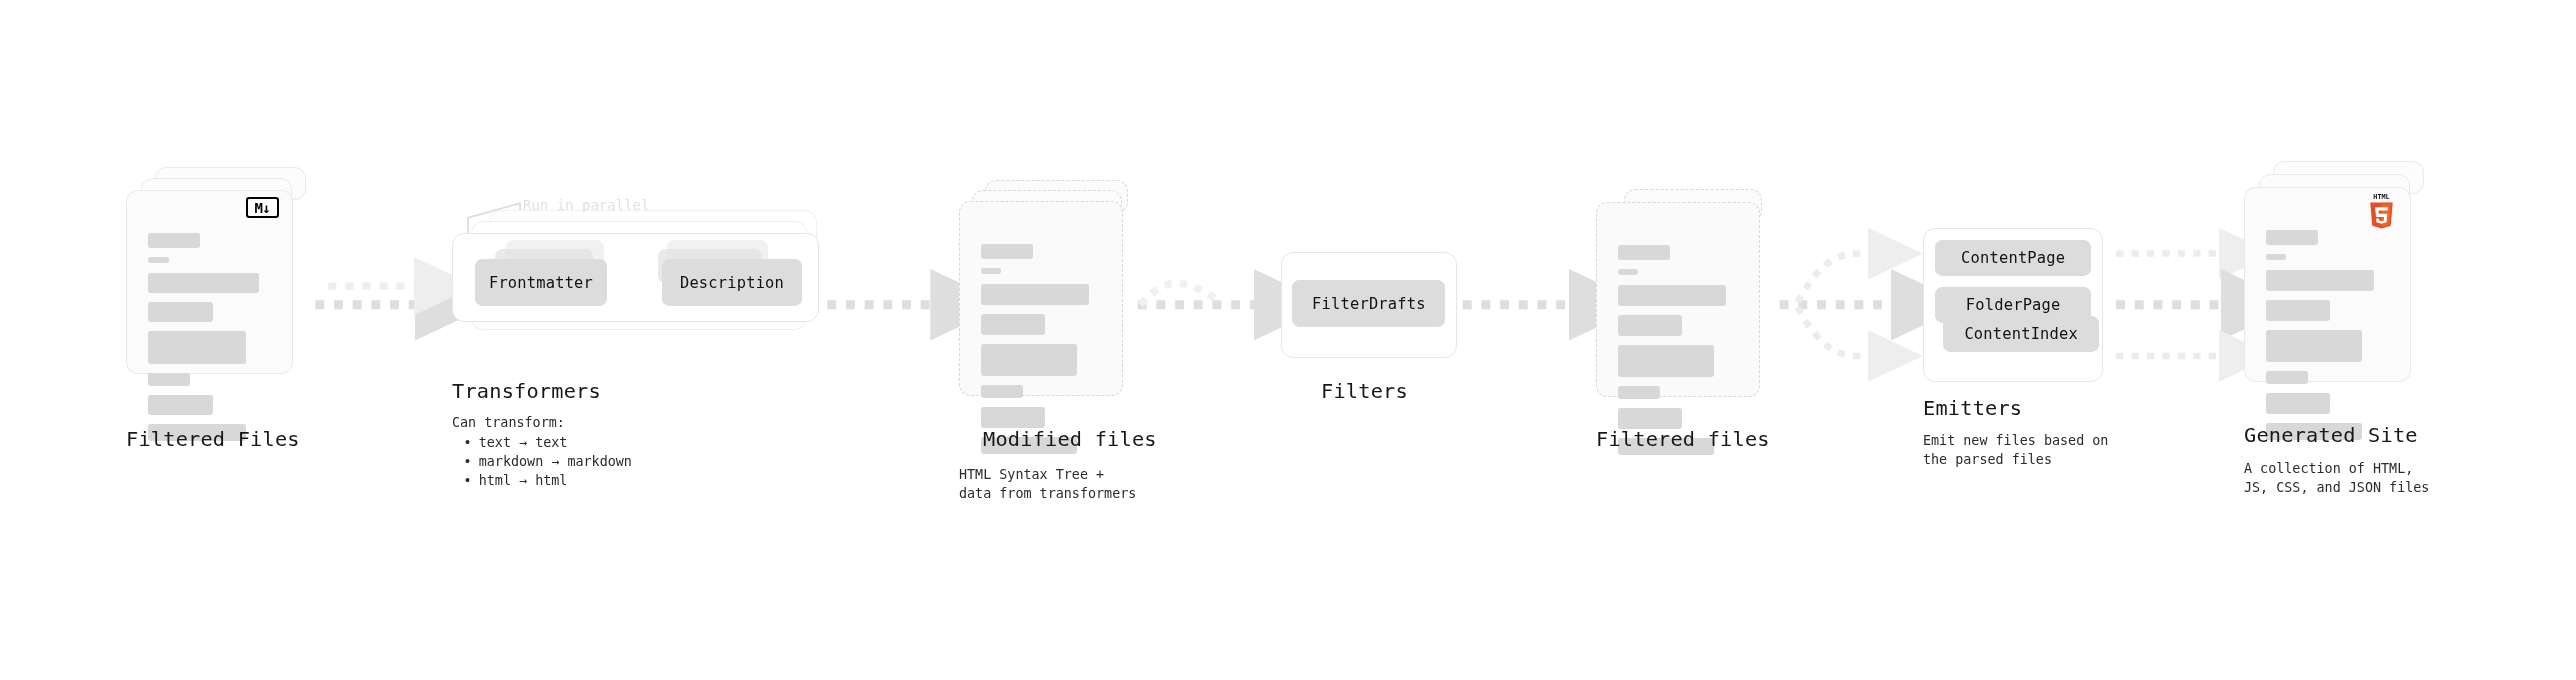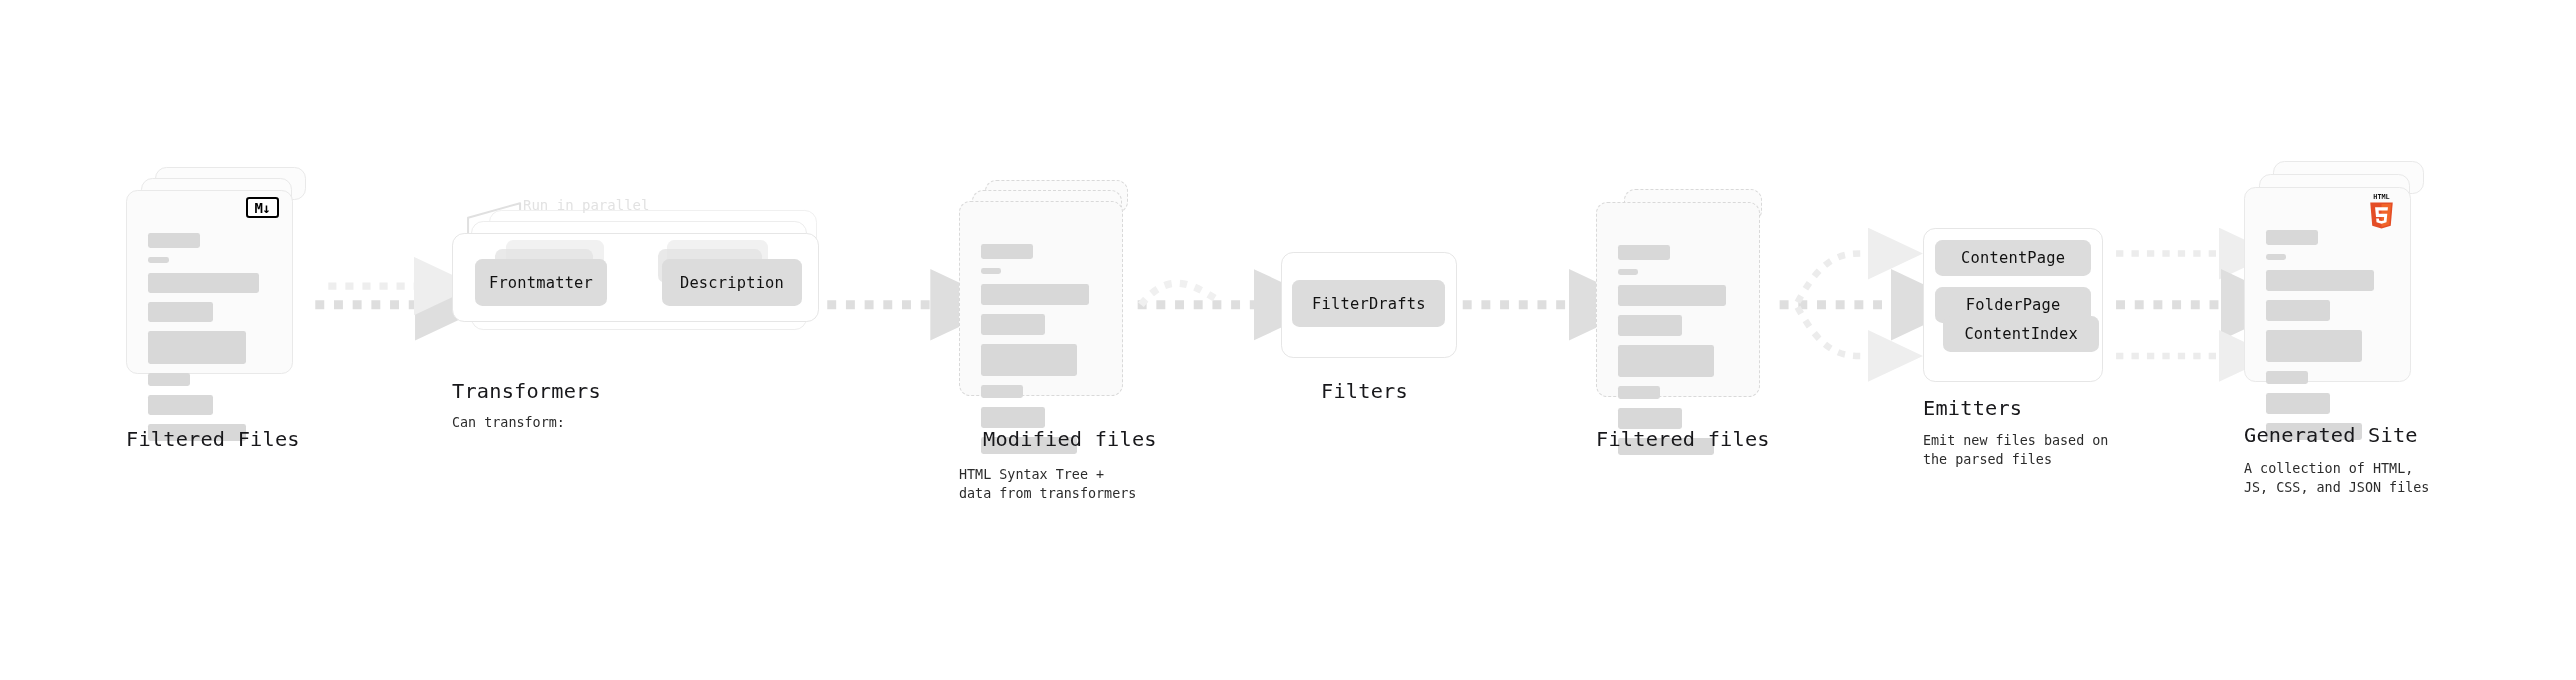--- a/index.html
+++ b/index.html
@@ -179,20 +179,25 @@
 
     <div class="pill ghost2" style="left:215px; top:30px; width:101px; height:32.5px;"></div>
     <div class="pill ghost1" style="left:206px; top:39px; width:104px; height:34px;"></div>
     <div class="pill" style="left:210px; top:49px; width:140px; height:47px;">Description</div>
   </div>
   <div class="run-label" style="left:507px; top:197px;margin-left:16px;">Run in parallel</div>
 
   <div class="cap-title" style="left:452px; top:379px;">Transformers</div>
   <div class="cap-list" style="left:452px; top:413px;">
     <div>Can transform:</div>
+    <div class="bullets">
+      <div class="bi">text → text</div>
+      <div class="bi">markdown → markdown</div>
+      <div class="bi">html → html</div>
+    </div>
   </div>
 
   <div class="node docstack" style="left:959px; top:180px; width:187px; height:236px;">
     <div class="sheet dashed" style="left:26px; top:0px; width:143px; height:32.5px;"></div>
     <div class="sheet dashed" style="left:13px; top:9.8px; width:150px; height:32.5px;"></div>
     <div class="sheet front dashed" style="left:0px; top:21px; width:164px; height:195px;">
       <div class="lines">
         <div class="ln" style="width:52px; height:15.4px;"></div>
         <div class="ln" style="width:19.5px; height:5.7px; margin-bottom:9.8px;"></div>
         <div class="ln" style="width:108px; height:21px;"></div>

